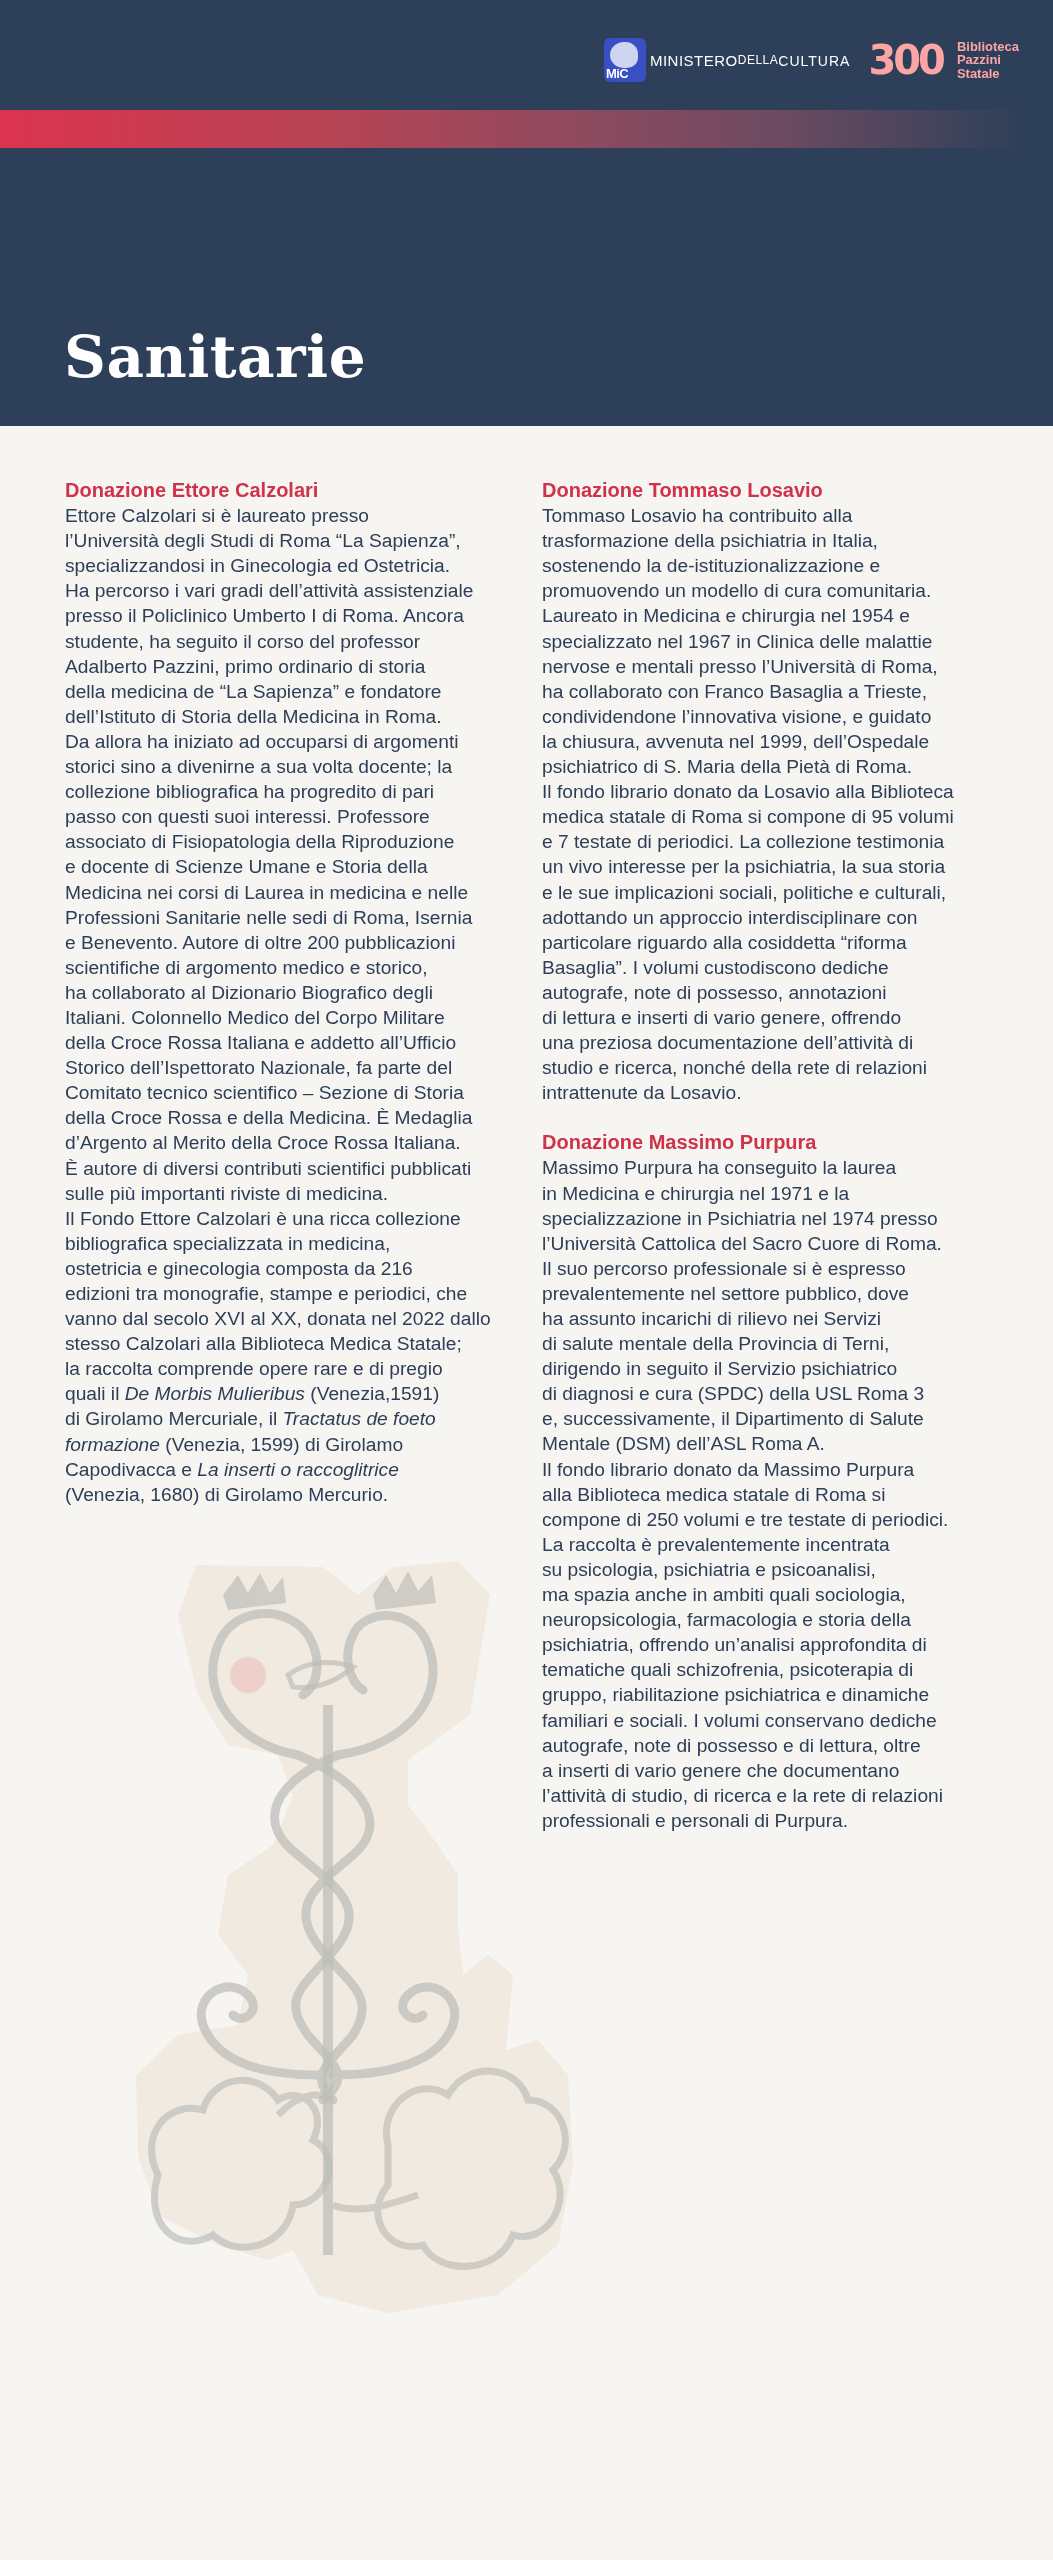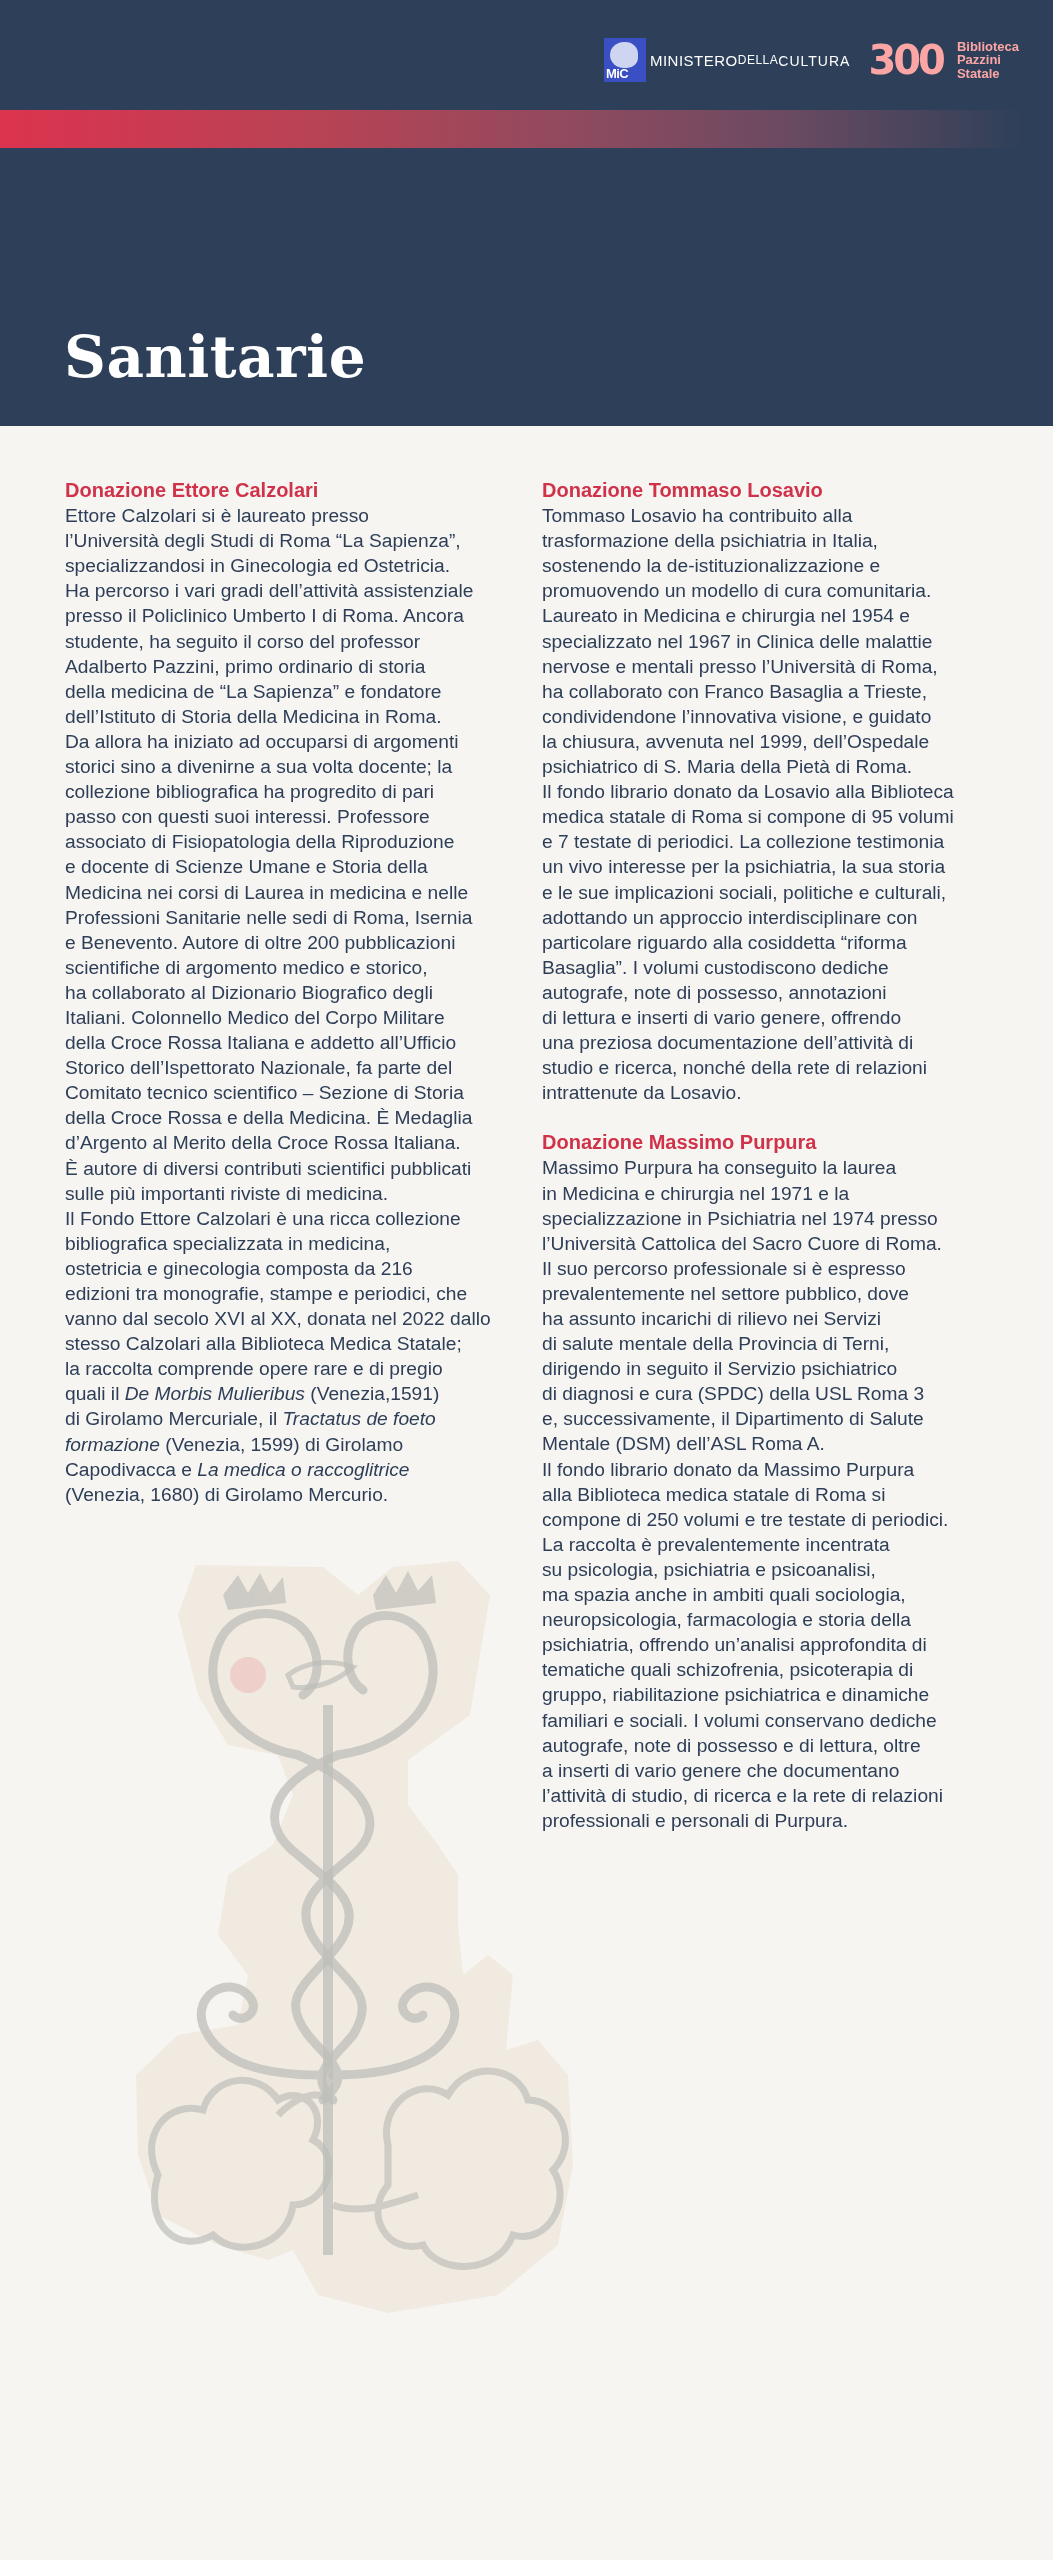--- a/index.html
+++ b/index.html
@@ -20,20 +20,21 @@
     .logos {
       position: absolute; top: 38px; right: 34px;
       display: flex; align-items: center; gap: 18px;
     }
     .mic-logo { display: flex; align-items: center; gap: 4px; }
     .mic-box {
       width: 42px; height: 44px;
       background: #3a4fc4;
       position: relative;
       overflow: hidden;
+      border-radius: 6px;
     }
     .mic-box .bust {
       position: absolute; left: 6px; top: 4px;
       width: 28px; height: 26px;
       background: #e8ecf8;
       border-radius: 50% 45% 40% 50%;
       opacity: 0.85;
     }
     .mic-box .mic-text {
       position: absolute; left: 2px; bottom: 1px;
@@ -196,21 +197,21 @@
 Il Fondo Ettore Calzolari è una ricca collezione
 bibliografica specializzata in medicina,
 ostetricia e ginecologia composta da 216
 edizioni tra monografie, stampe e periodici, che
 vanno dal secolo XVI al XX, donata nel 2022 dallo
 stesso Calzolari alla Biblioteca Medica Statale;
 la raccolta comprende opere rare e di pregio
 quali il </span><span class="it">De Morbis Mulieribus</span><span> (Venezia,1591)
 di Girolamo Mercuriale, il </span><span class="it">Tractatus de foeto
 formazione</span><span> (Venezia, 1599) di Girolamo
-Capodivacca e </span><span class="it">La medica o raccoglitrice</span><span>
+Capodivacca e </span><span class="it">La inserti o raccoglitrice</span><span>
 (Venezia, 1680) di Girolamo Mercurio.</span></p>
   </section>
 </div>
 
 <div class="col col-right">
   <section class="section">
     <h2>Donazione Tommaso Losavio</h2>
     <p>Tommaso Losavio ha contribuito alla
 trasformazione della psichiatria in Italia,
 sostenendo la de-istituzionalizzazione e

